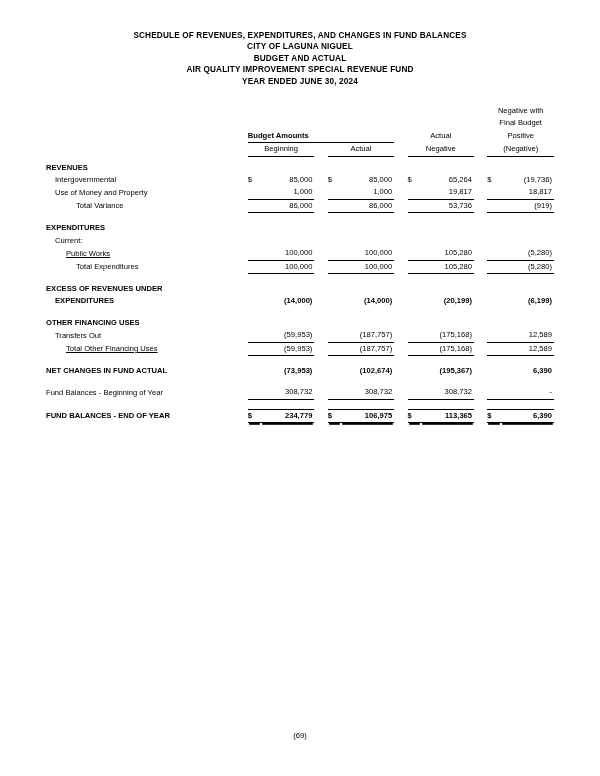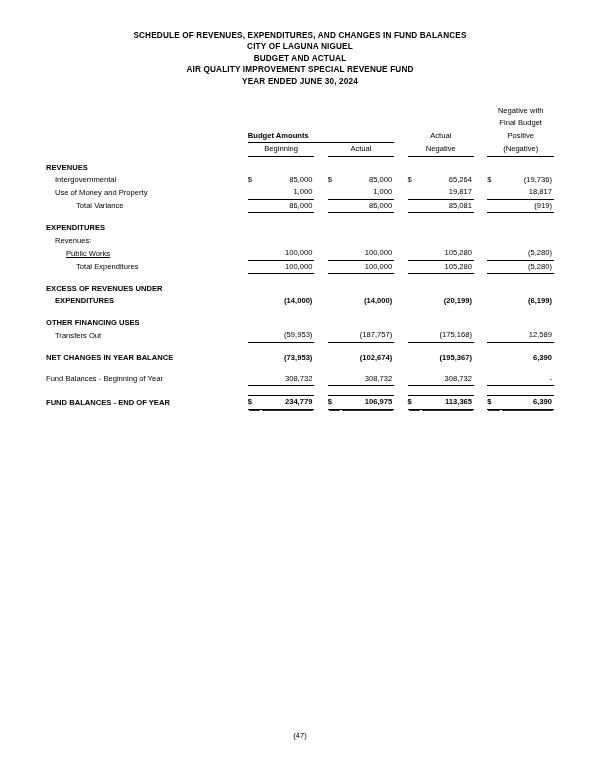--- a/index.html
+++ b/index.html
@@ -193,21 +193,21 @@
         </tr>
         <tr>
           <td class="lbl-3">Total Variance</td>
           <td class="dol" style="border-bottom: 0.8px solid rgb(0, 0, 0);"></td>
           <td class="num" style="border-bottom: 0.8px solid rgb(0, 0, 0);">86,000</td>
           <td></td>
           <td class="dol" style="border-bottom: 0.8px solid rgb(0, 0, 0);"></td>
           <td class="num" style="border-bottom: 0.8px solid rgb(0, 0, 0);">86,000</td>
           <td></td>
           <td class="dol" style="border-bottom: 0.8px solid rgb(0, 0, 0);"></td>
-          <td class="num" style="border-bottom: 0.8px solid rgb(0, 0, 0);">85,081</td>
+          <td class="num" style="border-bottom: 0.8px solid rgb(0, 0, 0);">53,736</td>
           <td></td>
           <td class="dol" style="border-bottom: 0.8px solid rgb(0, 0, 0);"></td>
           <td class="num" style="border-bottom: 0.8px solid rgb(0, 0, 0);">(919)</td>
         </tr>
         <tr class="spacer">
           <td></td>
           <td></td>
           <td></td>
           <td></td>
           <td></td>
@@ -227,21 +227,21 @@
           <td class="dol bold"></td>
           <td class="num bold"></td>
           <td></td>
           <td class="dol bold"></td>
           <td class="num bold"></td>
           <td></td>
           <td class="dol bold"></td>
           <td class="num bold"></td>
         </tr>
         <tr>
-          <td class="lbl-1">Revenues:</td>
+          <td class="lbl-1">Current:</td>
           <td class="dol"></td>
           <td class="num"></td>
           <td></td>
           <td class="dol"></td>
           <td class="num"></td>
           <td></td>
           <td class="dol"></td>
           <td class="num"></td>
           <td></td>
           <td class="dol"></td>
@@ -352,36 +352,50 @@
           <td></td>
           <td class="dol" style="border-bottom: 0.8px solid rgb(0, 0, 0);"></td>
           <td class="num" style="border-bottom: 0.8px solid rgb(0, 0, 0);">(187,757)</td>
           <td></td>
           <td class="dol" style="border-bottom: 0.8px solid rgb(0, 0, 0);"></td>
           <td class="num" style="border-bottom: 0.8px solid rgb(0, 0, 0);">(175,168)</td>
           <td></td>
           <td class="dol" style="border-bottom: 0.8px solid rgb(0, 0, 0);"></td>
           <td class="num" style="border-bottom: 0.8px solid rgb(0, 0, 0);">12,589</td>
         </tr>
-        <tr class="spacer">
-          <td></td>
-          <td></td>
-          <td></td>
-          <td></td>
-          <td></td>
-          <td></td>
-          <td></td>
-          <td></td>
-          <td></td>
-          <td></td>
-          <td></td>
-          <td></td>
-        </tr>
-        <tr>
-          <td class="lbl-0 bold">NET CHANGES IN YEAR BALANCE</td>
+        <tr>
+          <td class="lbl-2">Total Other Financing Uses</td>
+          <td class="dol" style="border-bottom: 0.8px solid rgb(0, 0, 0);"></td>
+          <td class="num" style="border-bottom: 0.8px solid rgb(0, 0, 0);">(59,953)</td>
+          <td></td>
+          <td class="dol" style="border-bottom: 0.8px solid rgb(0, 0, 0);"></td>
+          <td class="num" style="border-bottom: 0.8px solid rgb(0, 0, 0);">(187,757)</td>
+          <td></td>
+          <td class="dol" style="border-bottom: 0.8px solid rgb(0, 0, 0);"></td>
+          <td class="num" style="border-bottom: 0.8px solid rgb(0, 0, 0);">(175,168)</td>
+          <td></td>
+          <td class="dol" style="border-bottom: 0.8px solid rgb(0, 0, 0);"></td>
+          <td class="num" style="border-bottom: 0.8px solid rgb(0, 0, 0);">12,589</td>
+        </tr>
+        <tr class="spacer">
+          <td></td>
+          <td></td>
+          <td></td>
+          <td></td>
+          <td></td>
+          <td></td>
+          <td></td>
+          <td></td>
+          <td></td>
+          <td></td>
+          <td></td>
+          <td></td>
+        </tr>
+        <tr>
+          <td class="lbl-0 bold">NET CHANGES IN FUND ACTUAL</td>
           <td class="dol bold"></td>
           <td class="num bold">(73,953)</td>
           <td></td>
           <td class="dol bold"></td>
           <td class="num bold">(102,674)</td>
           <td></td>
           <td class="dol bold"></td>
           <td class="num bold">(195,367)</td>
           <td></td>
           <td class="dol bold"></td>
@@ -439,14 +453,14 @@
           <td></td>
           <td class="dol bold" style="border-bottom: 0.8px solid rgb(0, 0, 0); box-shadow: rgb(0, 0, 0) 0px 3px 0px -1.2px; border-top: 0.8px solid rgb(0, 0, 0);">$</td>
           <td class="num bold" style="border-bottom: 0.8px solid rgb(0, 0, 0); box-shadow: rgb(0, 0, 0) 0px 3px 0px -1.2px; border-top: 0.8px solid rgb(0, 0, 0);">113,365</td>
           <td></td>
           <td class="dol bold" style="border-bottom: 0.8px solid rgb(0, 0, 0); box-shadow: rgb(0, 0, 0) 0px 3px 0px -1.2px; border-top: 0.8px solid rgb(0, 0, 0);">$</td>
           <td class="num bold" style="border-bottom: 0.8px solid rgb(0, 0, 0); box-shadow: rgb(0, 0, 0) 0px 3px 0px -1.2px; border-top: 0.8px solid rgb(0, 0, 0);">6,390</td>
         </tr>
       </tbody>
   </table>
 
-  <div class="pagenum">(47)</div>
+  <div class="pagenum">(69)</div>
 </div>
 
 </body></html>

